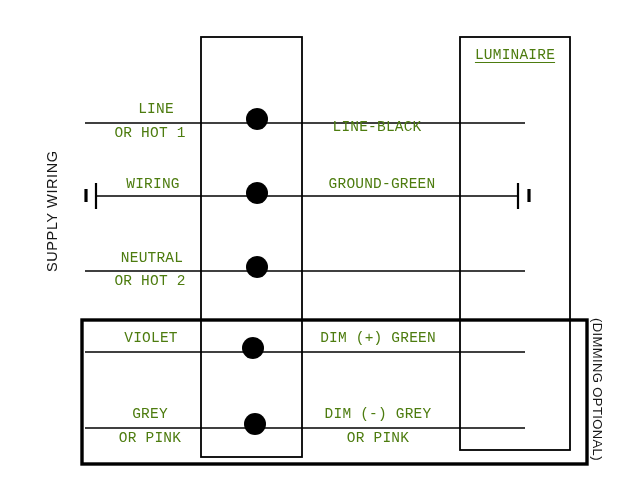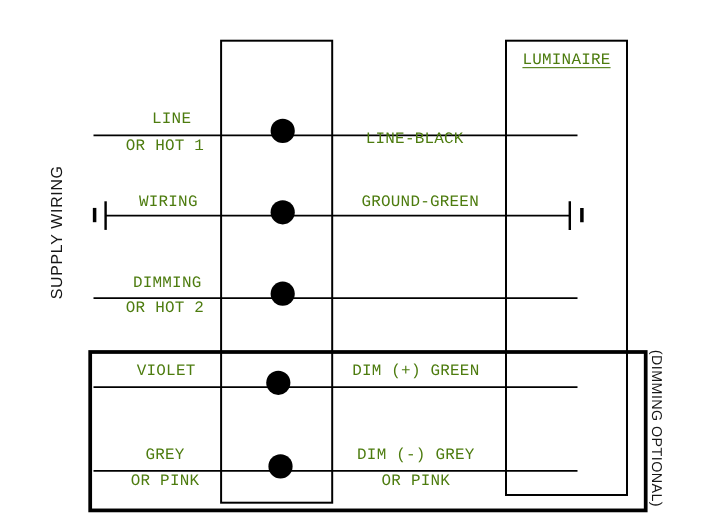--- a/index.html
+++ b/index.html
@@ -129,21 +129,21 @@
 
   <div class="rot-right" style="left:605px; top:318px;">(DIMMING OPTIONAL)</div>
 
   <div class="lbl lbl-center" style="left:148px; top:102px;padding-left:16px;">LINE</div>
   <div class="lbl lbl-center" style="left:150px; top:126px;">OR HOT 1</div>
   <div class="lbl lbl-center" style="left:377px; top:102px;margin-top:18px;">LINE-BLACK</div>
 
   <div class="lbl lbl-center" style="left:153px; top:177px;">WIRING</div>
   <div class="lbl lbl-center" style="left:382px; top:177px;">GROUND-GREEN</div>
 
-  <div class="lbl lbl-center" style="left:152px; top:251px;">DIMMING</div>
+  <div class="lbl lbl-center" style="left:152px; top:251px;">NEUTRAL</div>
   <div class="lbl lbl-center" style="left:150px; top:274px;">OR HOT 2</div>
 
   <div class="lbl lbl-center" style="left:151px; top:331px;">VIOLET</div>
   <div class="lbl lbl-center" style="left:378px; top:331px;">DIM (+) GREEN</div>
 
   <div class="lbl lbl-center" style="left:150px; top:407px;">GREY</div>
   <div class="lbl lbl-center" style="left:150px; top:431px;">OR PINK</div>
   <div class="lbl lbl-center" style="left:378px; top:407px;">DIM (-) GREY</div>
   <div class="lbl lbl-center" style="left:378px; top:431px;">OR PINK</div>
 

